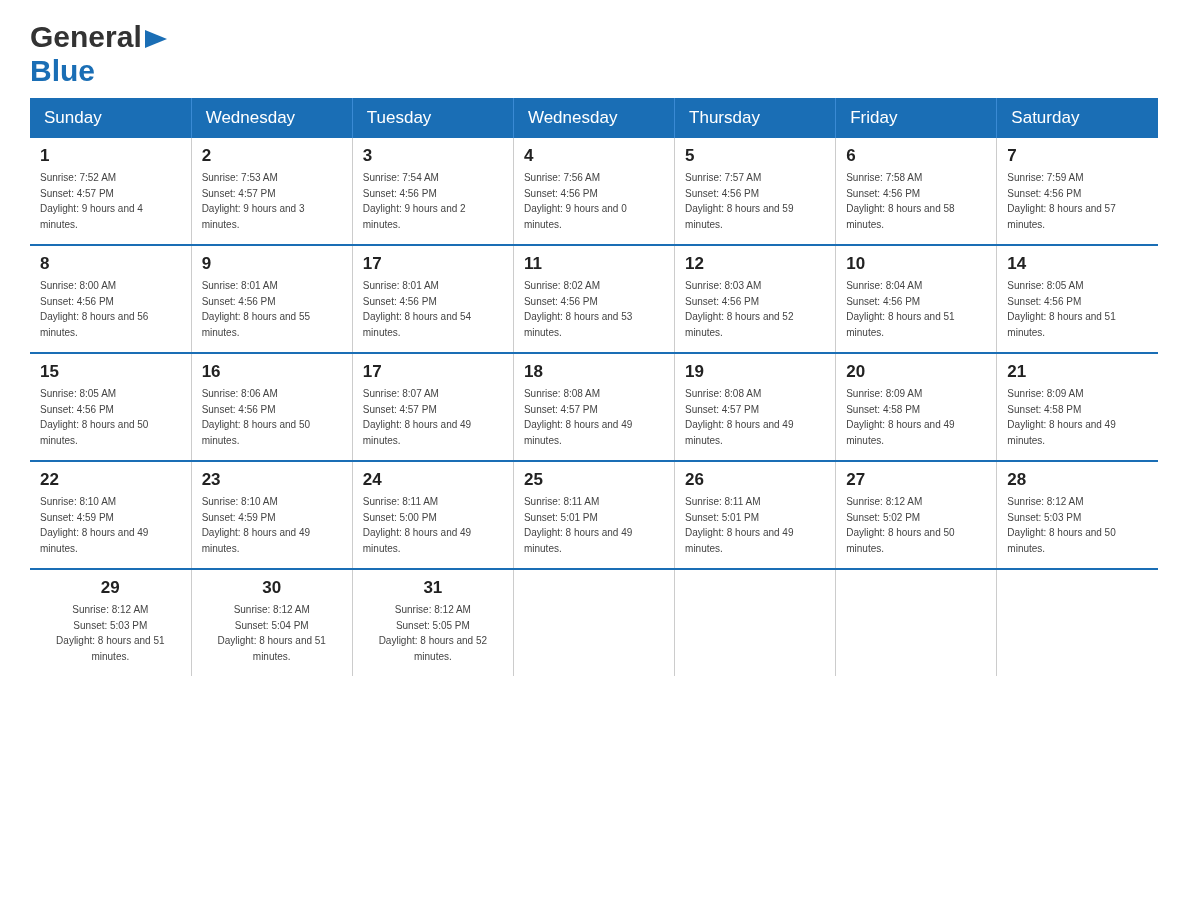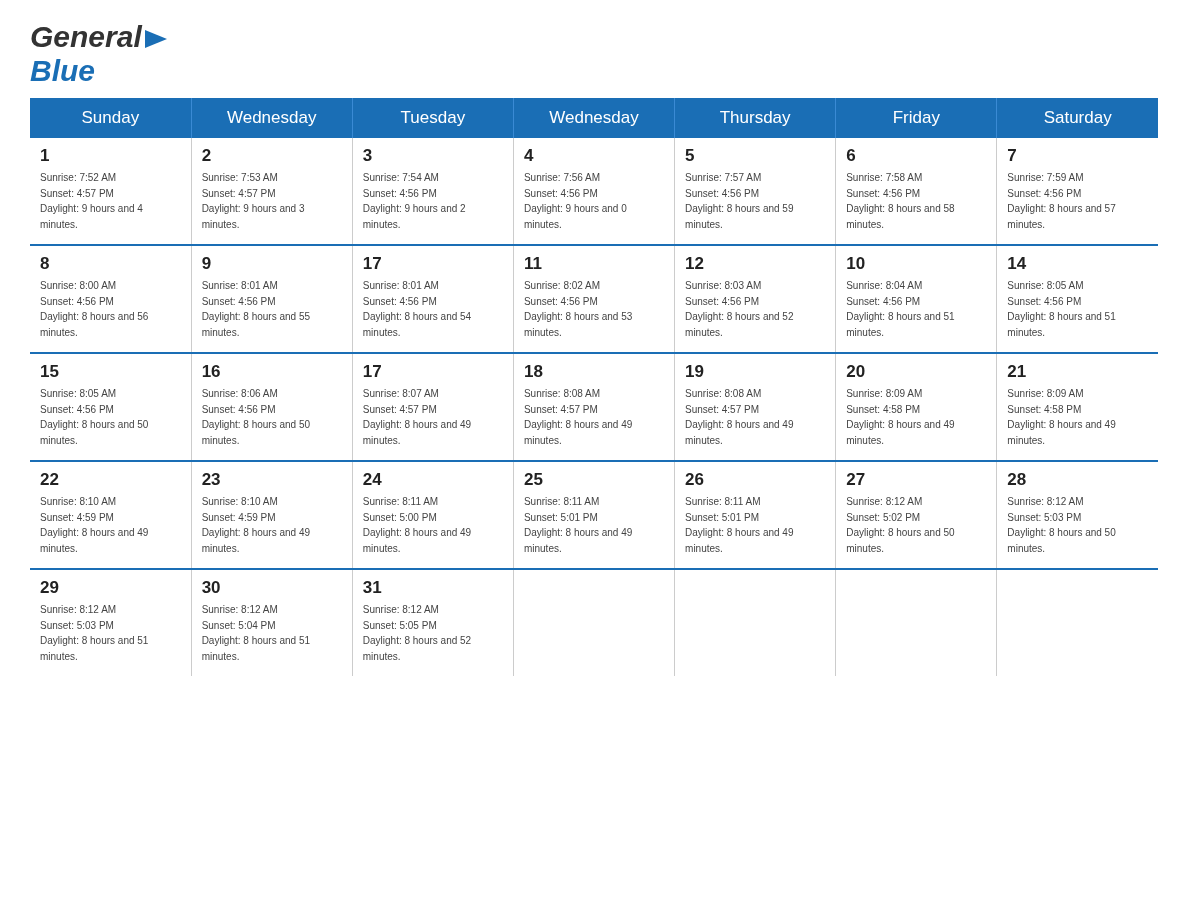--- a/index.html
+++ b/index.html
@@ -7,21 +7,20 @@
       font-family: Arial, sans-serif;
       background: #fff;
       width: 1188px;
       min-height: 918px;
       padding: 20px 30px;
     }
     .header-row {
       display: flex;
       justify-content: space-between;
       align-items: center;
-      font-style: italic;
     }
     .logo-line1 {
       display: flex;
       align-items: center;
     }
     .title-area {
       text-align: right;
     }
     .month-title {
       font-size: 52px;
@@ -35,22 +34,22 @@
       margin-top: 4px;
     }
     .calendar-table {
       width: 100%;
       border-collapse: collapse;
       margin-top: 10px;
     }
     .calendar-table th {
       background-color: #1a6eb5;
       color: #fff;
-      padding: 10px 6px;
-      text-align: center;
+      padding: 10px 14px;
+      text-align: left;
       font-size: 17px;
       font-weight: normal;
       border-right: 1px solid #3a8ad4;
     }
     .calendar-table th:last-child {
       border-right: none;
     }
     .calendar-table td {
       vertical-align: top;
       padding: 8px 10px 12px 10px;
@@ -59,20 +58,21 @@
       font-size: 13.5px;
       color: #333;
       width: calc(100% / 7);
       min-height: 100px;
     }
     .calendar-table td:last-child {
       border-right: none;
     }
     .calendar-table tr:last-child td {
       border-bottom: none;
+      text-align: center;
     }
     .day-number {
       font-size: 17px;
       font-weight: bold;
       color: #222;
       margin-bottom: 4px;
     }
     .day-info {
       font-size: 10px;
       color: #444;

